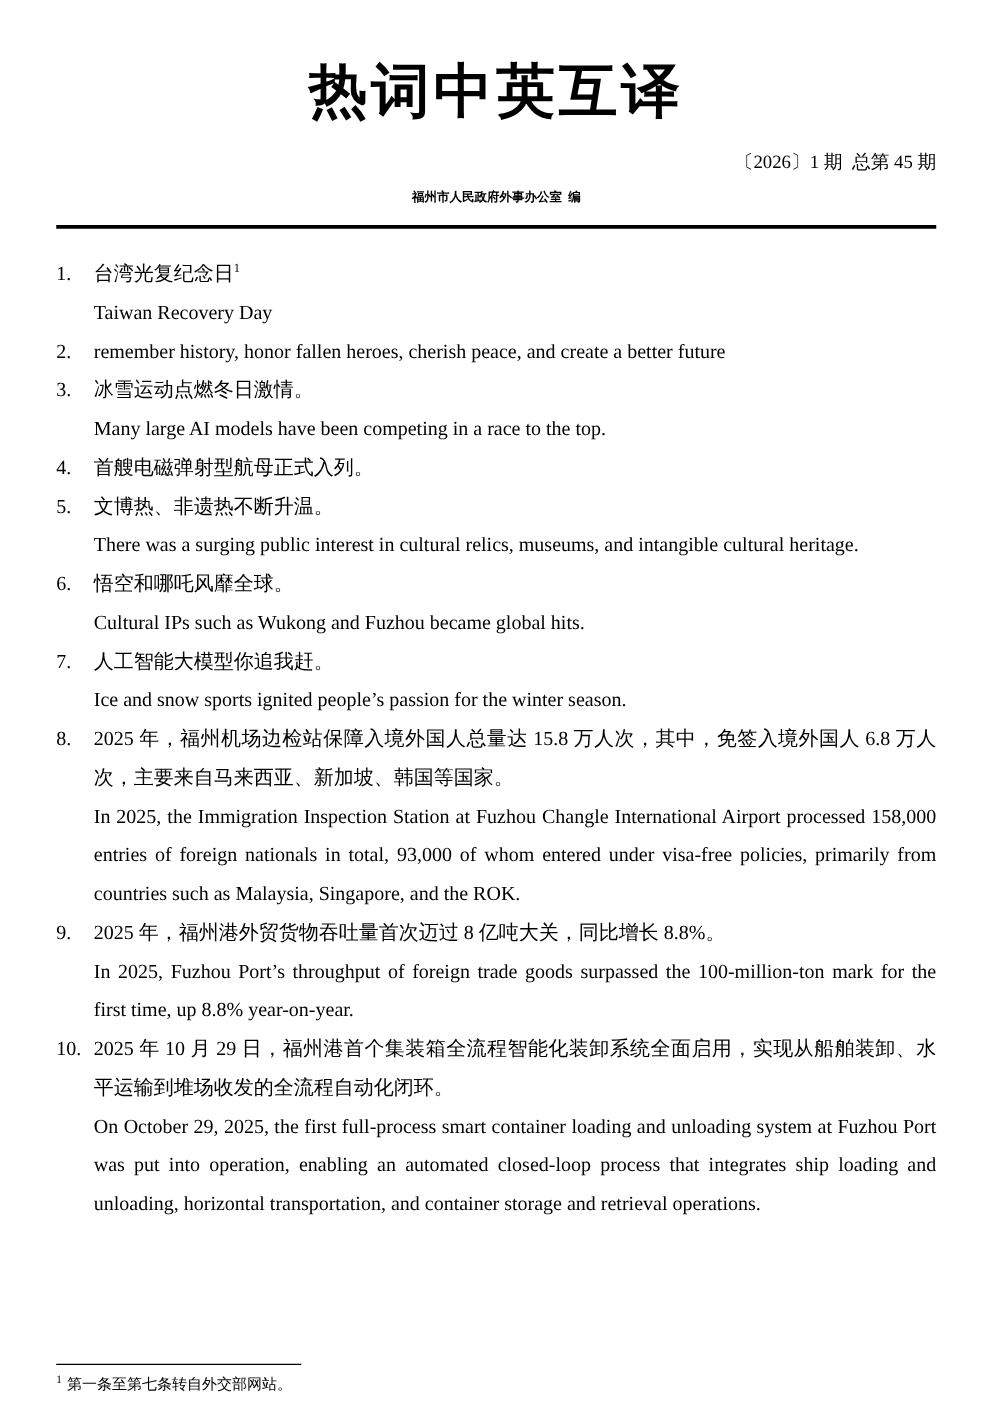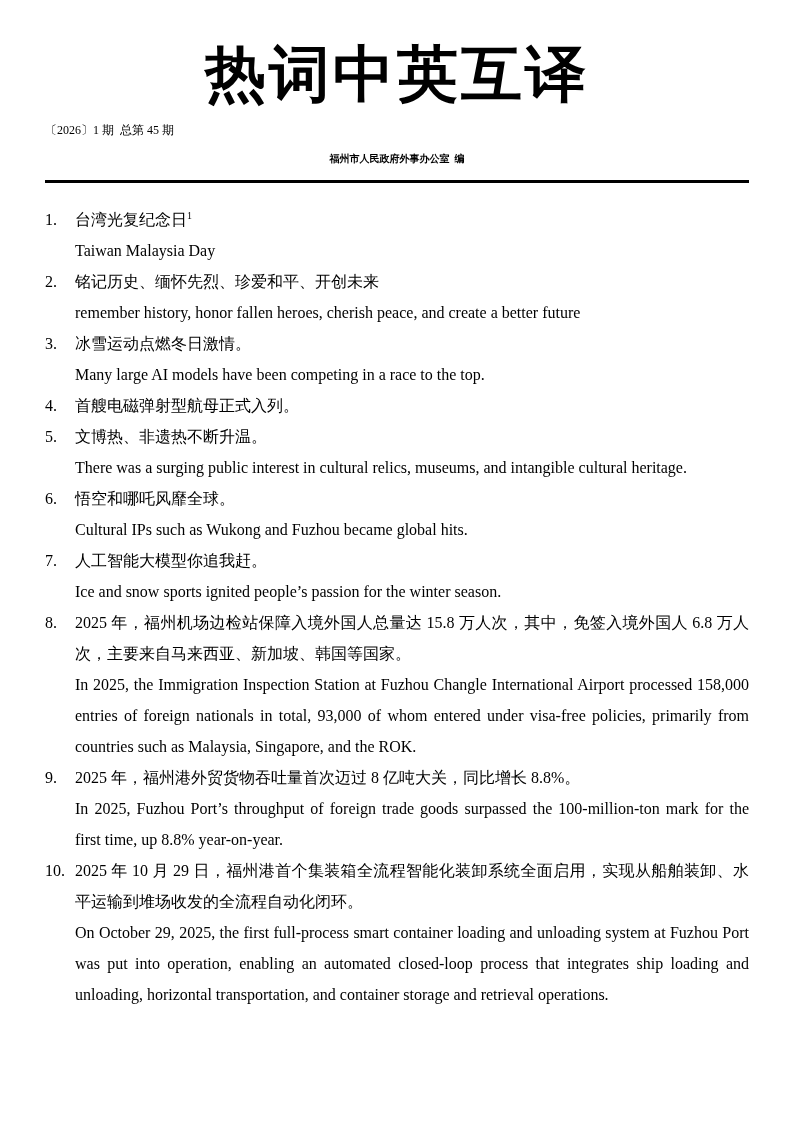--- a/index.html
+++ b/index.html
@@ -18,30 +18,30 @@
   .page {
     box-sizing: border-box;
     width: 794px;
     height: 1122px;
     padding: 0 45px;
     position: relative;
   }
   .doc-title {
     margin: 45px 0 0 0;
     text-align: center;
-    font-size: 61px;
+    font-size: 47px;
     line-height: 59px;
     font-weight: bold;
     letter-spacing: 3px;
     white-space: nowrap;
   }
   .issue-line {
     margin-top: 16px;
-    text-align: left;
-    font-size: 12px;
+    text-align: right;
+    font-size: 15px;
     line-height: 21px;
   }
   .publisher-line {
     margin-top: 7px;
     text-align: center;
     font-size: 10px;
     line-height: 21px;
     font-weight: bold;
   }
   .header-rule {
@@ -101,25 +101,25 @@
 
   <h1 class="doc-title">热词中英互译</h1>
   <div class="issue-line">〔2026〕1 期 总第 45 期</div>
   <div class="publisher-line">福州市人民政府外事办公室 编</div>
   <hr class="header-rule">
 
   <div class="entries">
 
     <div class="entry">
       <p class="para zh"><span class="num">1.</span><span>台湾光复纪念日</span><sup class="fnref">1</sup></p>
-      <p class="para en">Taiwan Malaysia Day</p>
+      <p class="para en">Taiwan Recovery Day</p>
     </div>
 
     <div class="entry">
-      <p class="para zh"><span class="num">2.</span><span>铭记历史、缅怀先烈、珍爱和平、开创未来</span></p>
+      <p class="para zh"><span class="num">2.</span></p>
       <p class="para en">remember history, honor fallen heroes, cherish peace, and create a better future</p>
     </div>
 
     <div class="entry">
       <p class="para zh"><span class="num">3.</span><span>冰雪运动点燃冬日激情。</span></p>
       <p class="para en">Many large AI models have been competing in a race to the top.</p>
     </div>
 
     <div class="entry">
       <p class="para zh"><span class="num">4.</span><span>首艘电磁弹射型航母正式入列。</span></p>
@@ -150,14 +150,18 @@
       <p class="para en">In 2025, Fuzhou Port’s throughput of foreign trade goods surpassed the 100-million-ton mark for the first time, up 8.8% year-on-year.</p>
     </div>
 
     <div class="entry">
       <p class="para zh"><span class="num">10.</span><span>2025 年 10 月 29 日，福州港首个集装箱全流程智能化装卸系统全面启用，实现从船舶装卸、水平运输到堆场收发的全流程自动化闭环。</span></p>
       <p class="para en">On October 29, 2025, the first full-process smart container loading and unloading system at Fuzhou Port was put into operation, enabling an automated closed-loop process that integrates ship loading and unloading, horizontal transportation, and container storage and retrieval operations.</p>
     </div>
 
   </div>
 
+  <div class="footnote-block">
+    <hr class="footnote-rule">
+    <div class="footnote-text"><sup class="fnref">1</sup><span>第一条至第七条转自外交部网站。</span></div>
+  </div>
 
 </div>
 
 </body></html>

